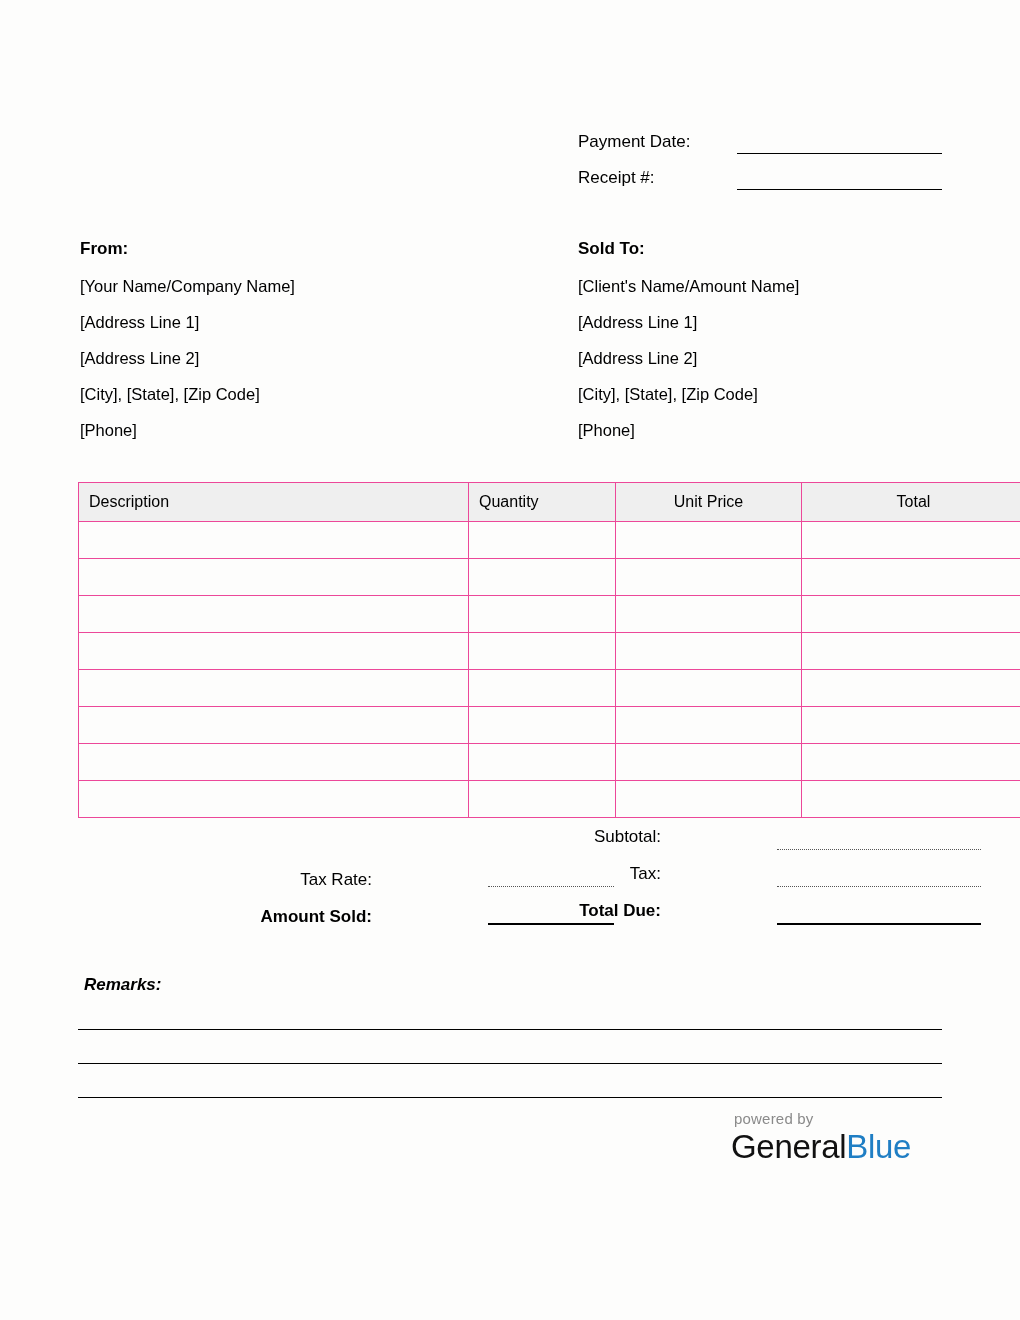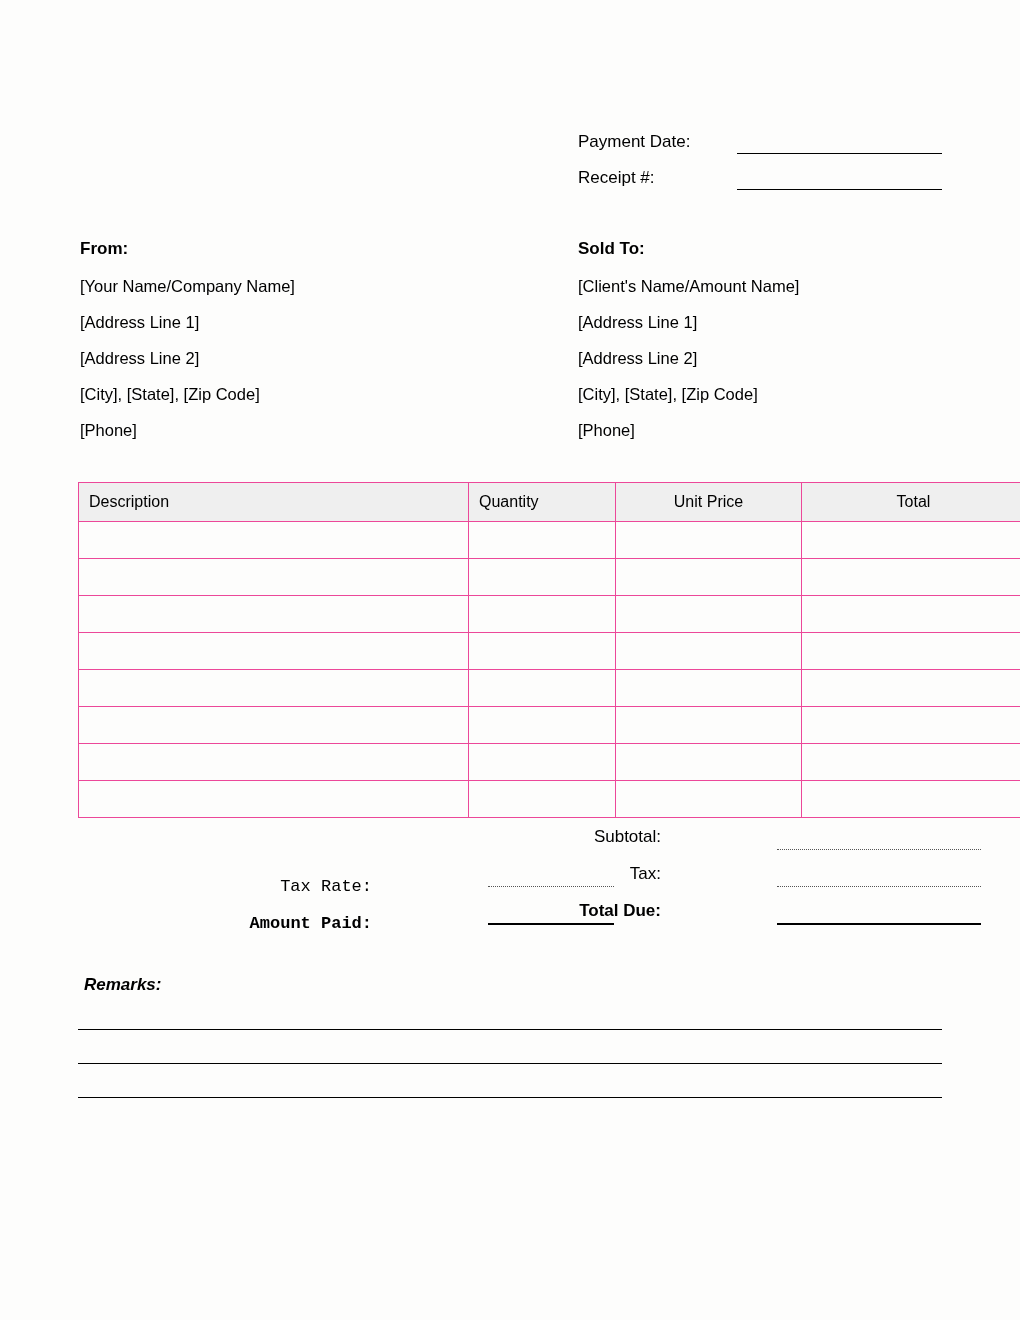--- a/index.html
+++ b/index.html
@@ -134,21 +134,21 @@
     font-size: 17px;
     line-height: 22px;
     white-space: nowrap;
     text-align: right;
   }
   .tot-label.bold { font-weight: bold; }
 
   
   .lbl-right { right: 291px; top: 0; }
   
-  .lbl-left  { right: 580px; top: 13px; font-family: Liberation Mono, monospace; }
+  .lbl-left  { right: 580px; top: 6px; }
 
   .tot-line {
     position: absolute;
     top: 23px;
   }
   .line-right { left: 737px; width: 204px; }
   .line-left  { left: 448px; width: 126px; }
   .dotted { border-bottom: 1.4px dotted #555; }
   .solid-thick { border-bottom: 2.4px solid #000; }
 
@@ -301,27 +301,31 @@
     </div>
 
     <div class="tot-row r2">
       <span class="tot-label lbl-left">Tax Rate:</span>
       <span class="tot-line line-left dotted"></span>
       <span class="tot-label lbl-right">Tax:</span>
       <span class="tot-line line-right dotted"></span>
     </div>
 
     <div class="tot-row r3">
-      <span class="tot-label lbl-left bold">Amount Paid:</span>
+      <span class="tot-label lbl-left bold">Amount Sold:</span>
       <span class="tot-line line-left solid-thick"></span>
       <span class="tot-label lbl-right bold">Total Due:</span>
       <span class="tot-line line-right solid-thick"></span>
     </div>
 
   </div>
 
   <div class="remarks-label">Remarks:</div>
   <div class="remark-line rl1"></div>
   <div class="remark-line rl2"></div>
   <div class="remark-line rl3"></div>
 
+  <div class="logo">
+    <div class="logo-powered">powered by</div>
+    <div class="logo-name"><span class="logo-general">General</span><span class="logo-blue">Blue</span></div>
+  </div>
 
 </div>
 
 </body></html>

